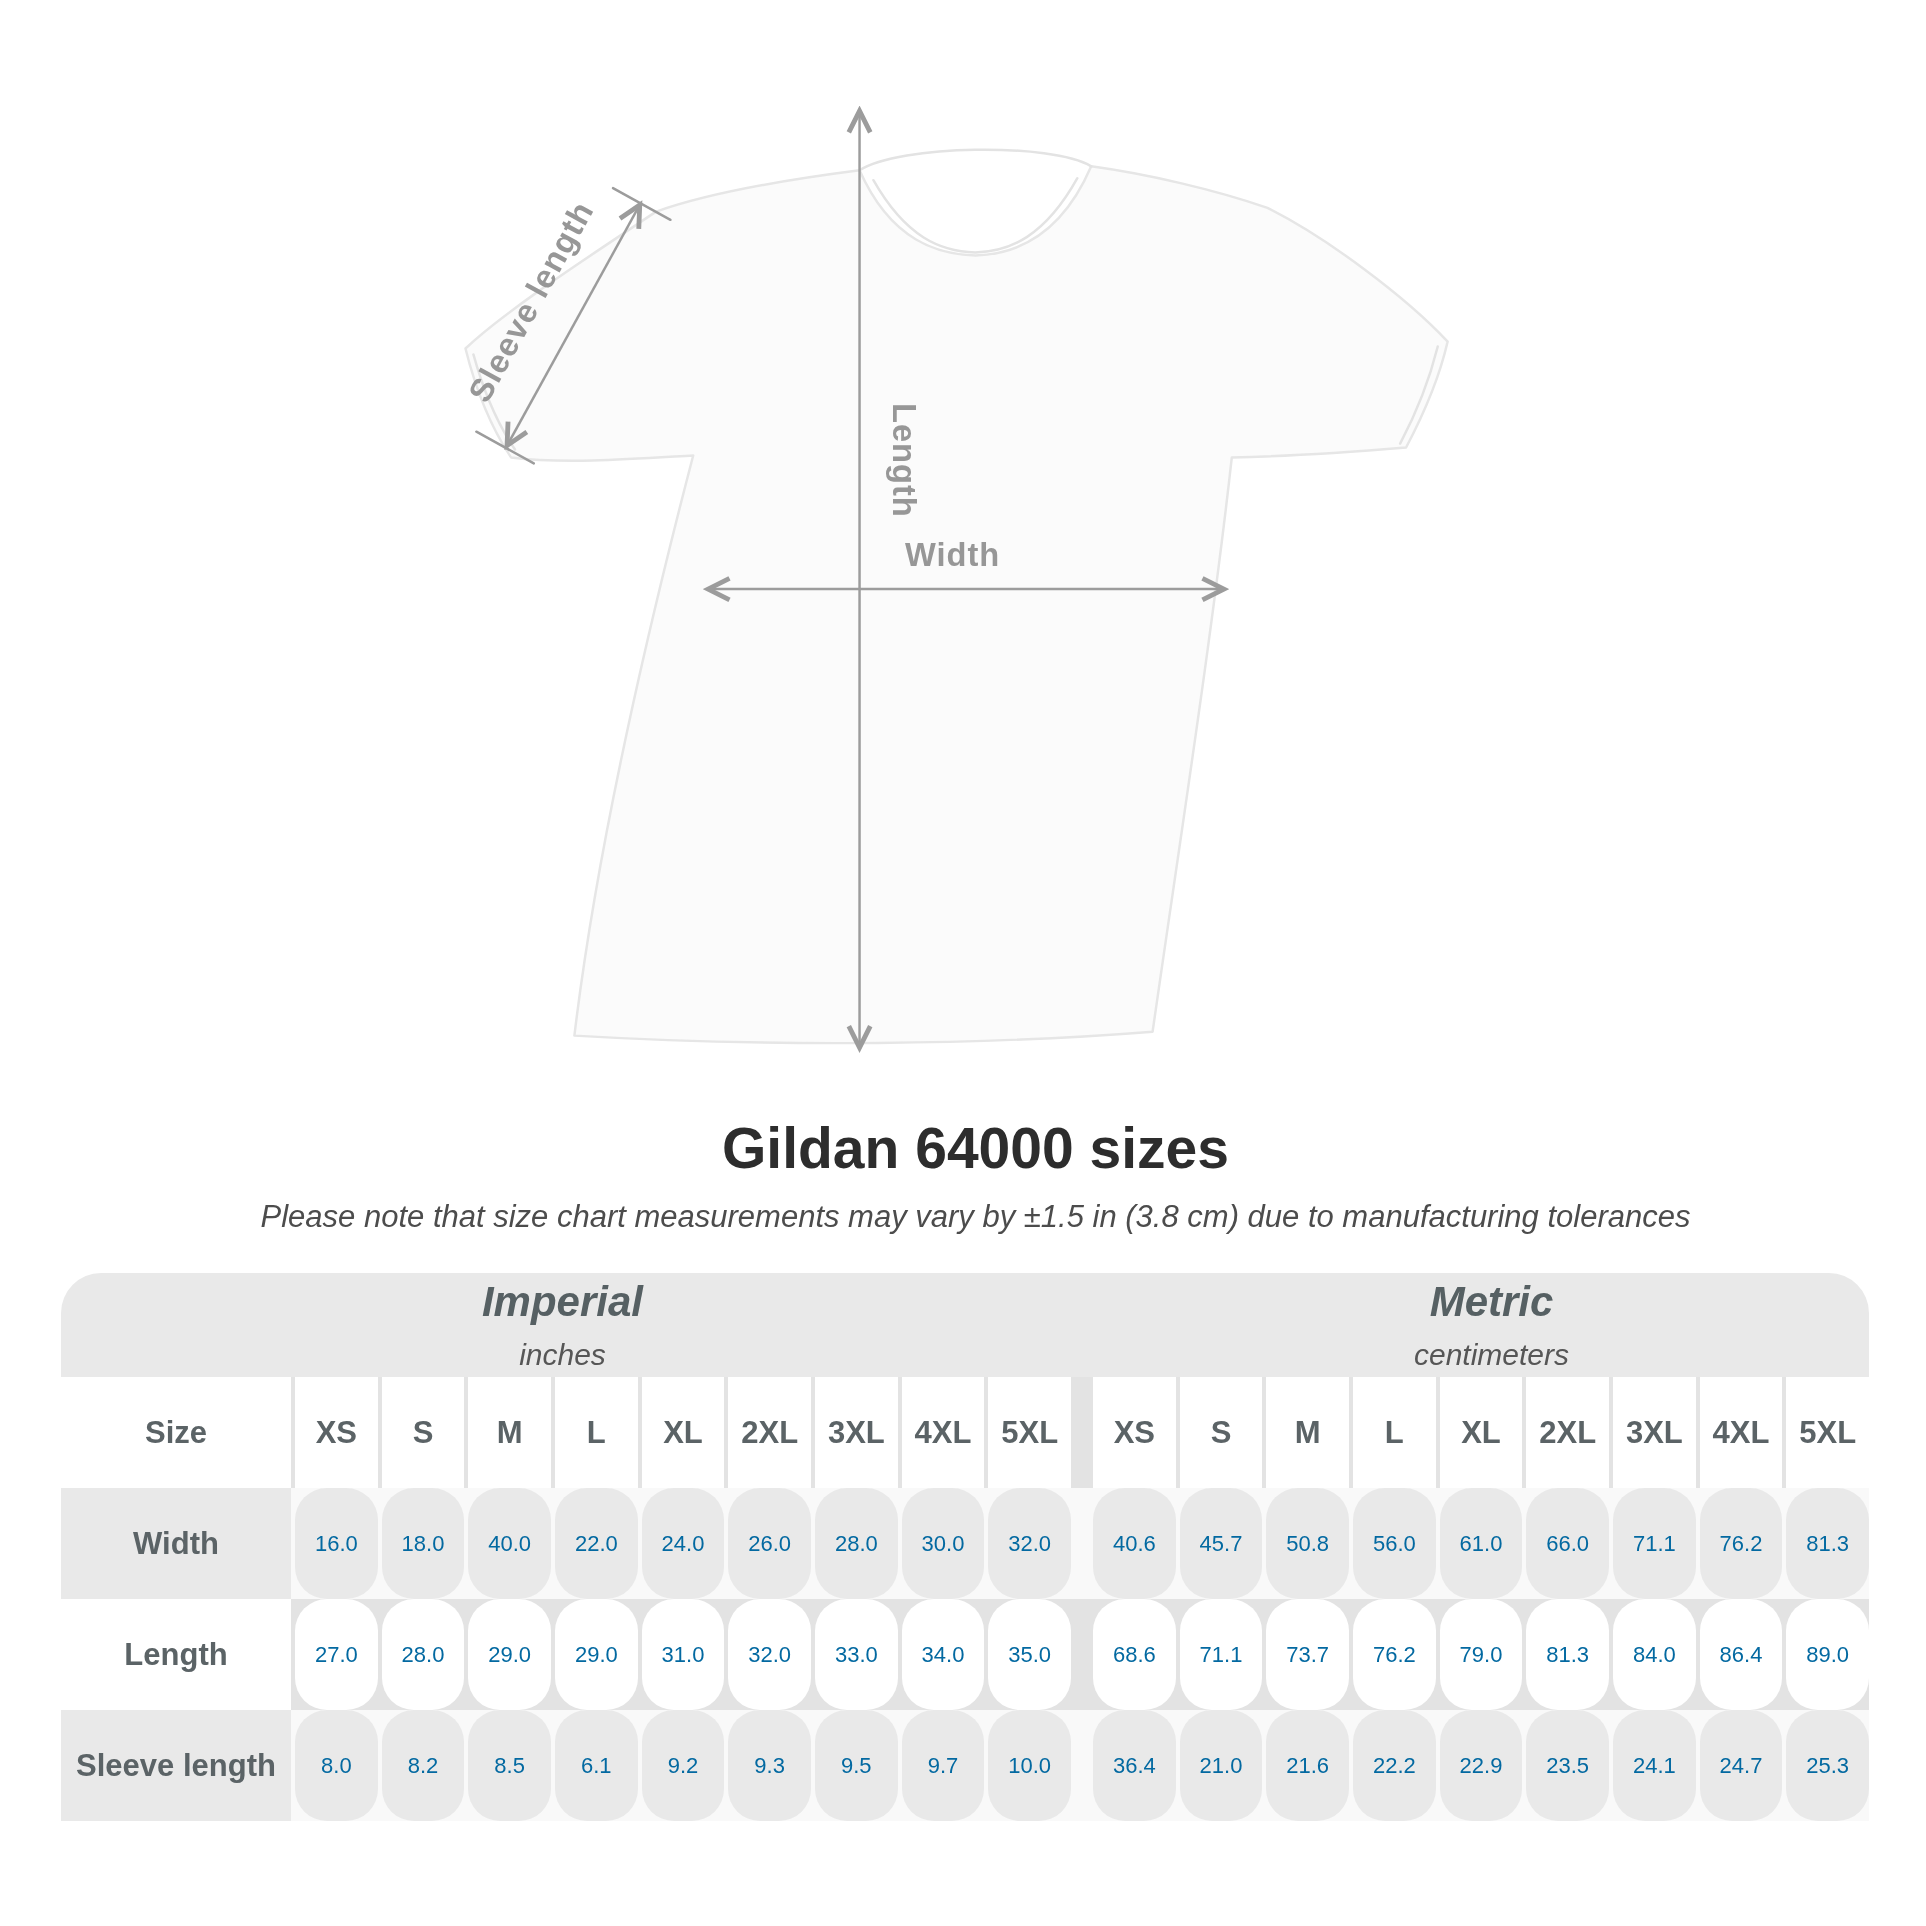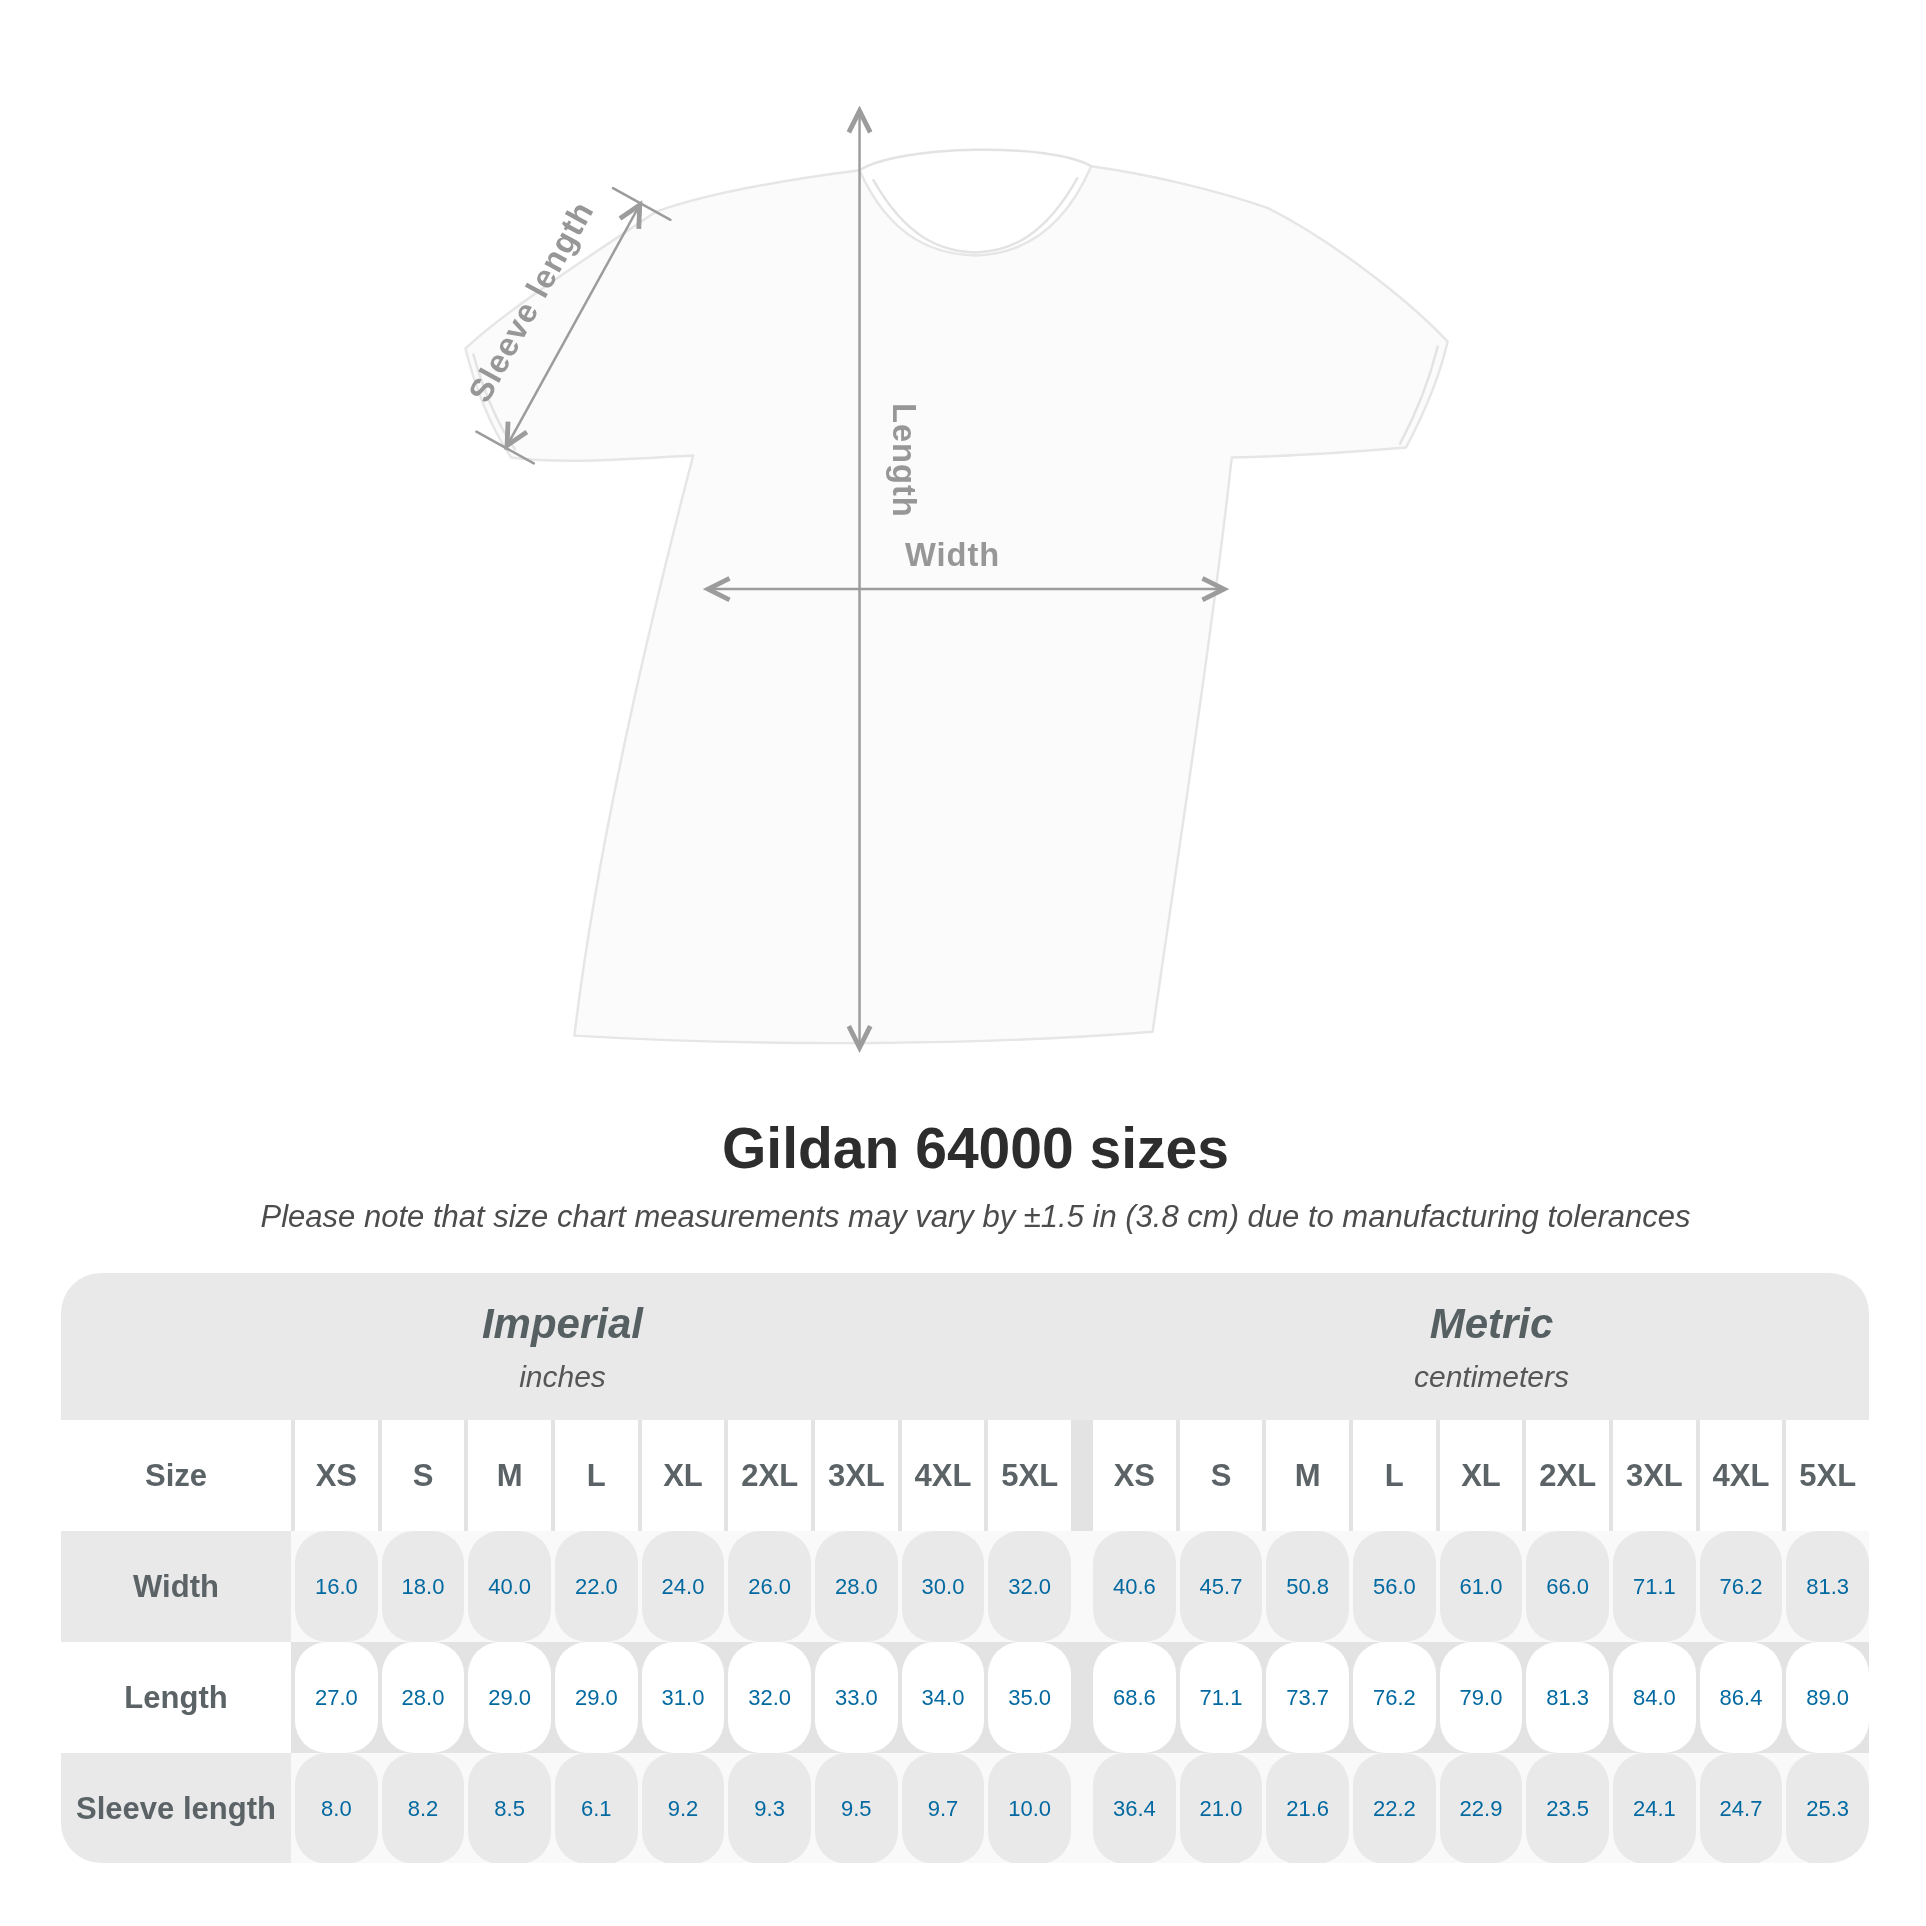--- a/index.html
+++ b/index.html
@@ -17,21 +17,21 @@
   
   .title-wrap{position:absolute;left:0;top:1115px;width:100%;text-align:center;padding-left:12px;}
   .main-title{margin:0;font-size:57px;font-weight:bold;color:#2d2d2d;}
   .sub-note{margin:18px 0 0;font-size:31px;font-style:italic;color:#4c4c4c;}
   
   .size-table{
     position:absolute;left:61px;top:1273px;width:1808px;height:590px;
     border-radius:40px;overflow:hidden;
   }
   .group-band{
-    height:147px;background:#e9e9e9;display:grid;
+    height:104px;background:#e9e9e9;display:grid;
     grid-template-columns:230px repeat(9,1fr) 14px repeat(9,1fr);column-gap:18px;
   }
   .group{display:flex;flex-direction:column;align-items:center;justify-content:center;gap:12px;}
   .group-imperial{grid-column:1/11;}
   .group-metric{grid-column:12/21;}
   .group-label{font-size:42px;font-weight:bold;font-style:italic;color:#566063;}
   .group-sub{font-size:30px;font-style:italic;color:#565656;}
   .row{
     display:grid;grid-template-columns:230px repeat(9,1fr) 14px repeat(9,1fr);
     column-gap:4px;height:111px;

